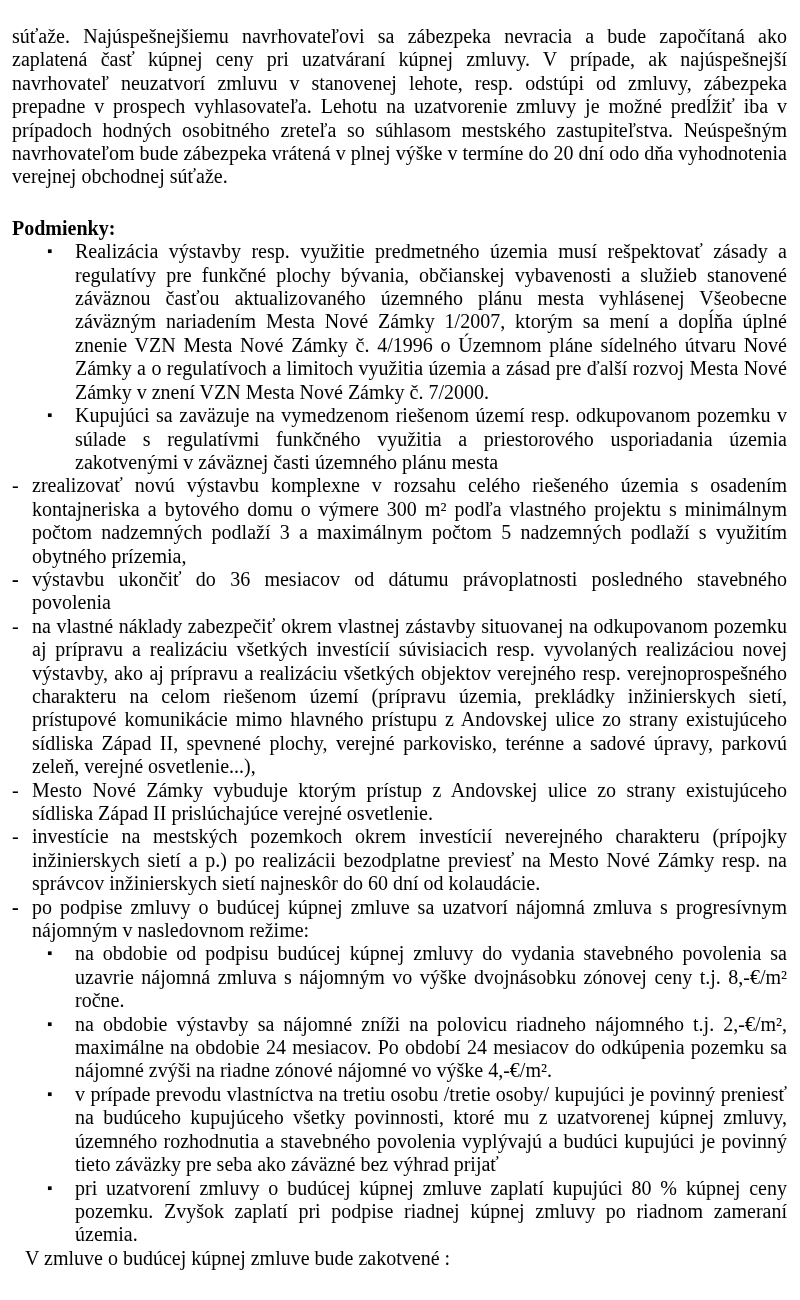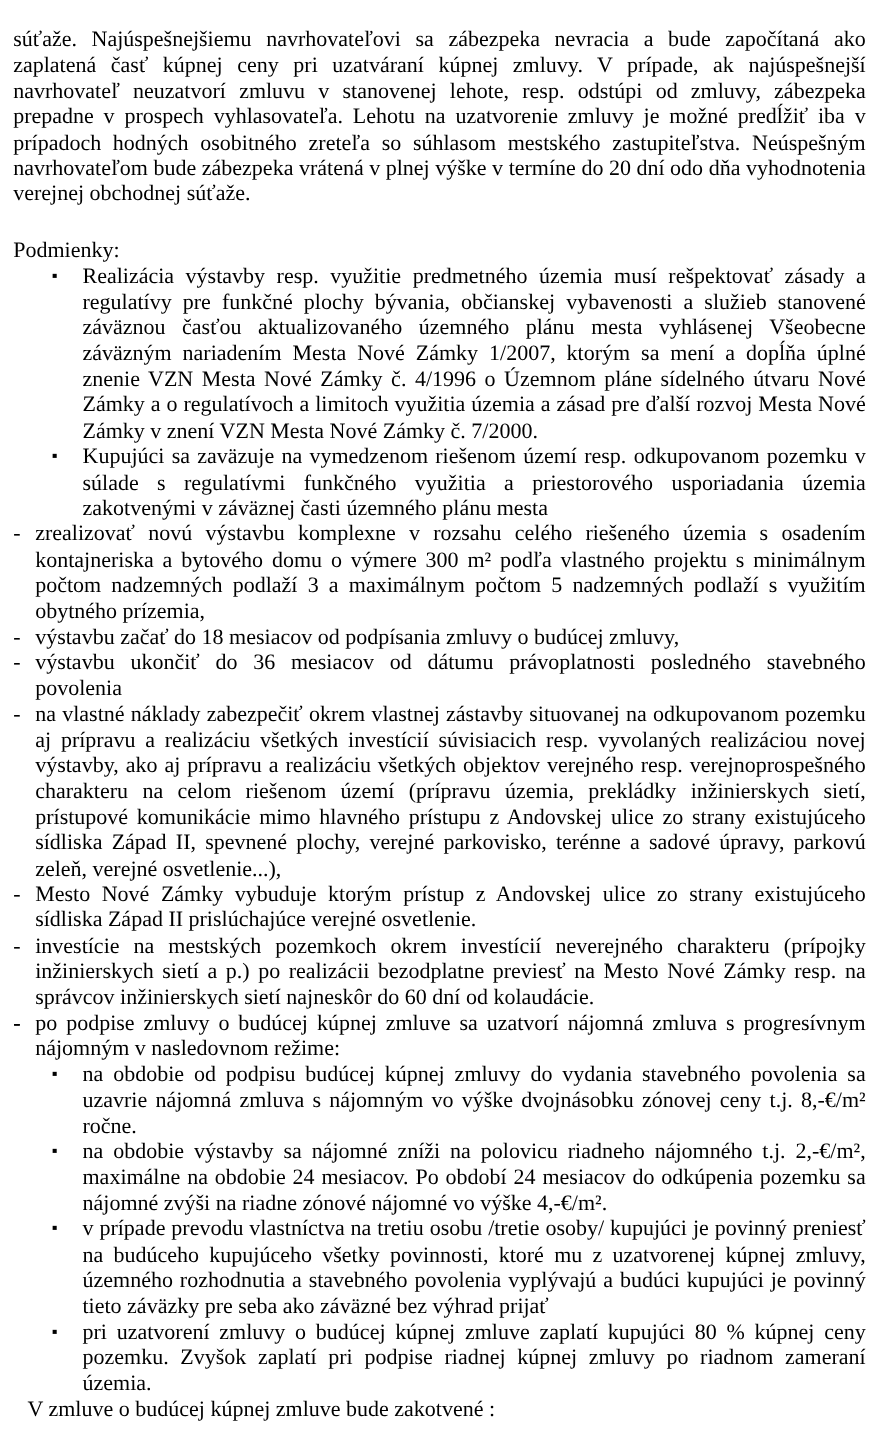--- a/index.html
+++ b/index.html
@@ -20,21 +20,21 @@
     height: 1300px;
     padding: 5px 13px 0 12px;
     margin-top: 20px;
   }
   .para {
     margin: 0;
     text-align: justify;
   }
   .heading {
     margin: 28px 0 0 0;
-    font-weight: normal;
+    font-weight: bold;
     text-align: left;
   }
   .item {
     position: relative;
     text-align: justify;
   }
   .item > .marker {
     position: absolute;
     left: 0;
     top: 0;
@@ -65,21 +65,21 @@
     <span class="marker">▪</span><span>Realizácia výstavby resp. využitie predmetného územia musí rešpektovať zásady a regulatívy pre  funkčné plochy bývania, občianskej vybavenosti a služieb stanovené záväznou časťou aktualizovaného územného plánu mesta vyhlásenej Všeobecne záväzným nariadením Mesta Nové Zámky 1/2007, ktorým sa mení a dopĺňa úplné znenie VZN  Mesta Nové Zámky  č. 4/1996 o Územnom pláne sídelného útvaru Nové Zámky a o regulatívoch a limitoch využitia územia a zásad pre ďalší rozvoj Mesta Nové Zámky v znení VZN Mesta Nové Zámky č. 7/2000.</span>
   </div>
   <div class="item bullet">
     <span class="marker">▪</span><span>Kupujúci sa zaväzuje na vymedzenom riešenom území resp. odkupovanom pozemku v súlade s regulatívmi funkčného využitia a priestorového usporiadania územia zakotvenými v záväznej časti  územného plánu mesta</span>
   </div>
 
   <div class="item dash">
     <span class="marker">-</span><span>zrealizovať novú výstavbu komplexne v rozsahu celého riešeného územia s osadením kontajneriska a bytového domu o výmere 300 m² podľa vlastného projektu s minimálnym počtom nadzemných podlaží 3 a maximálnym počtom 5 nadzemných podlaží s využitím obytného prízemia,</span>
   </div>
   <div class="item dash">
-    <span class="marker">-</span><span>výstavbu začať do 18 mesiacov od podpísania zmluvy o budúcej zmluvy,</span>
+    <span class="marker">-</span>
   </div>
   <div class="item dash">
     <span class="marker">-</span><span>výstavbu ukončiť do 36 mesiacov od dátumu právoplatnosti posledného stavebného povolenia</span>
   </div>
   <div class="item dash">
     <span class="marker">-</span><span>na vlastné náklady zabezpečiť okrem vlastnej zástavby situovanej na odkupovanom pozemku aj prípravu a realizáciu všetkých investícií súvisiacich resp. vyvolaných realizáciou novej výstavby, ako aj prípravu a realizáciu všetkých objektov verejného resp. verejnoprospešného charakteru na celom riešenom území (prípravu územia, prekládky inžinierskych sietí, prístupové komunikácie mimo hlavného prístupu z Andovskej ulice zo strany existujúceho sídliska  Západ II, spevnené plochy, verejné parkovisko, terénne a sadové úpravy, parkovú zeleň, verejné osvetlenie...),</span>
   </div>
   <div class="item dash">
     <span class="marker">-</span><span>Mesto Nové Zámky vybuduje ktorým prístup z Andovskej ulice zo strany existujúceho sídliska  Západ II prislúchajúce verejné osvetlenie.</span>
   </div>

